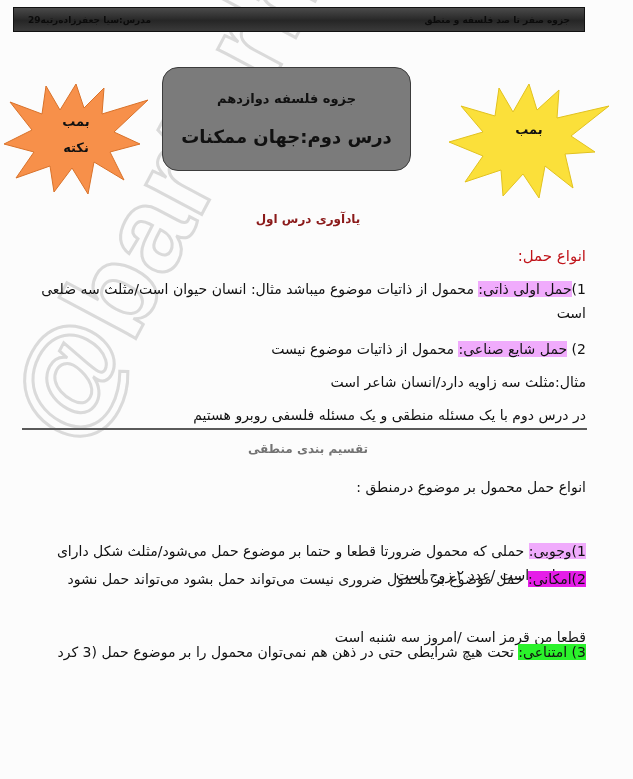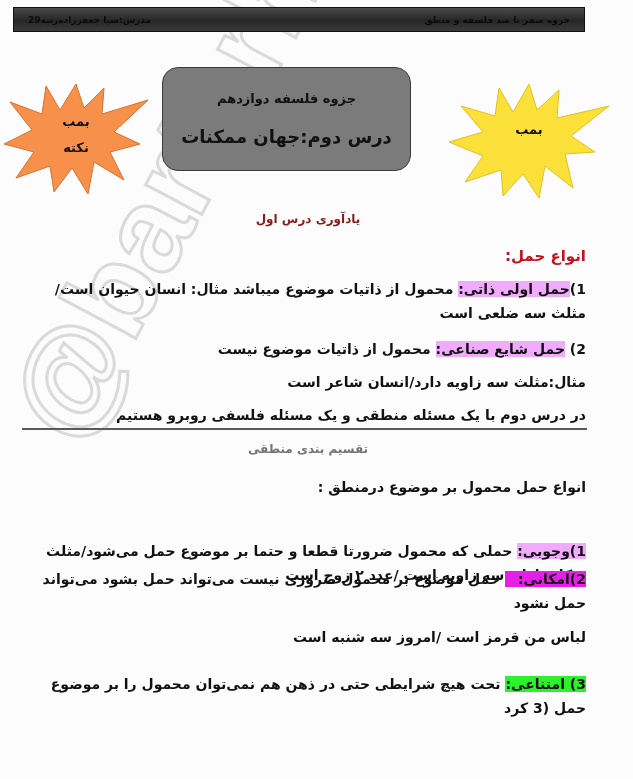--- a/index.html
+++ b/index.html
@@ -35,25 +35,25 @@
   .star .lbl {
     position: absolute; left: 0; right: 0; text-align: center;
     font-weight: bold; font-size: 13px; color: #111;
   }
   .section-title {
     position: absolute; left: 0; right: 17px; text-align: center;
     font-weight: bold; font-size: 12px;
   }
   .para {
     position: absolute; right: 47px; left: 40px;
-    font-weight: bold; font-size: 14px; line-height: 24px;
+    font-weight: normal; font-size: 14px; line-height: 24px;
     text-align: right;
   }
   .hl-yellow { background: #f0abfc; }
-  .hl-magenta { background: #e51ee8; padding-left: 13px; }
+  .hl-magenta { background: #e51ee8; }
   .hl-green { background: #2bf22b; }
   .divider {
     position: absolute; left: 22px; top: 428px; width: 565px; height: 1.5px;
     background: #5a5a5a;
   }
   .watermark {
     position: absolute; left: 40px; top: 360px;
     font-size: 120px; font-weight: bold;
     color: transparent;
     -webkit-text-stroke: 3px rgba(190,190,190,0.55);
@@ -117,17 +117,17 @@
 <div class="para" style="top:475px;">انواع حمل محمول بر موضوع درمنطق :</div>
 
 <div class="para" style="top:507px;margin-top:32px;">
   <span class="hl-yellow">1)وجوبی:</span><span> حملی که محمول ضرورتا قطعا و حتما بر موضوع حمل می‌شود/مثلث شکل دارای سه زاویه است /عدد ۲ زوج است</span>
 </div>
 
 <div class="para" style="top:567px;">
   <span class="hl-magenta">2)امکانی:</span><span> حمل موضوع بر محمول ضروری نیست می‌تواند حمل بشود می‌تواند حمل نشود</span>
 </div>
 
-<div class="para" style="top:625px;">لباس من قرمز است /امروز سه شنبه است</div>
+<div class="para" style="top:625px;">قطعا من قرمز است /امروز سه شنبه است</div>
 
-<div class="para" style="top:672px;">
+<div class="para" style="top:640px;">
   <span class="hl-green">3) امتناعی:</span><span> تحت هیچ شرایطی حتی در ذهن هم نمی‌توان محمول را بر موضوع حمل (3 کرد</span>
 </div>
 
 </body></html>

